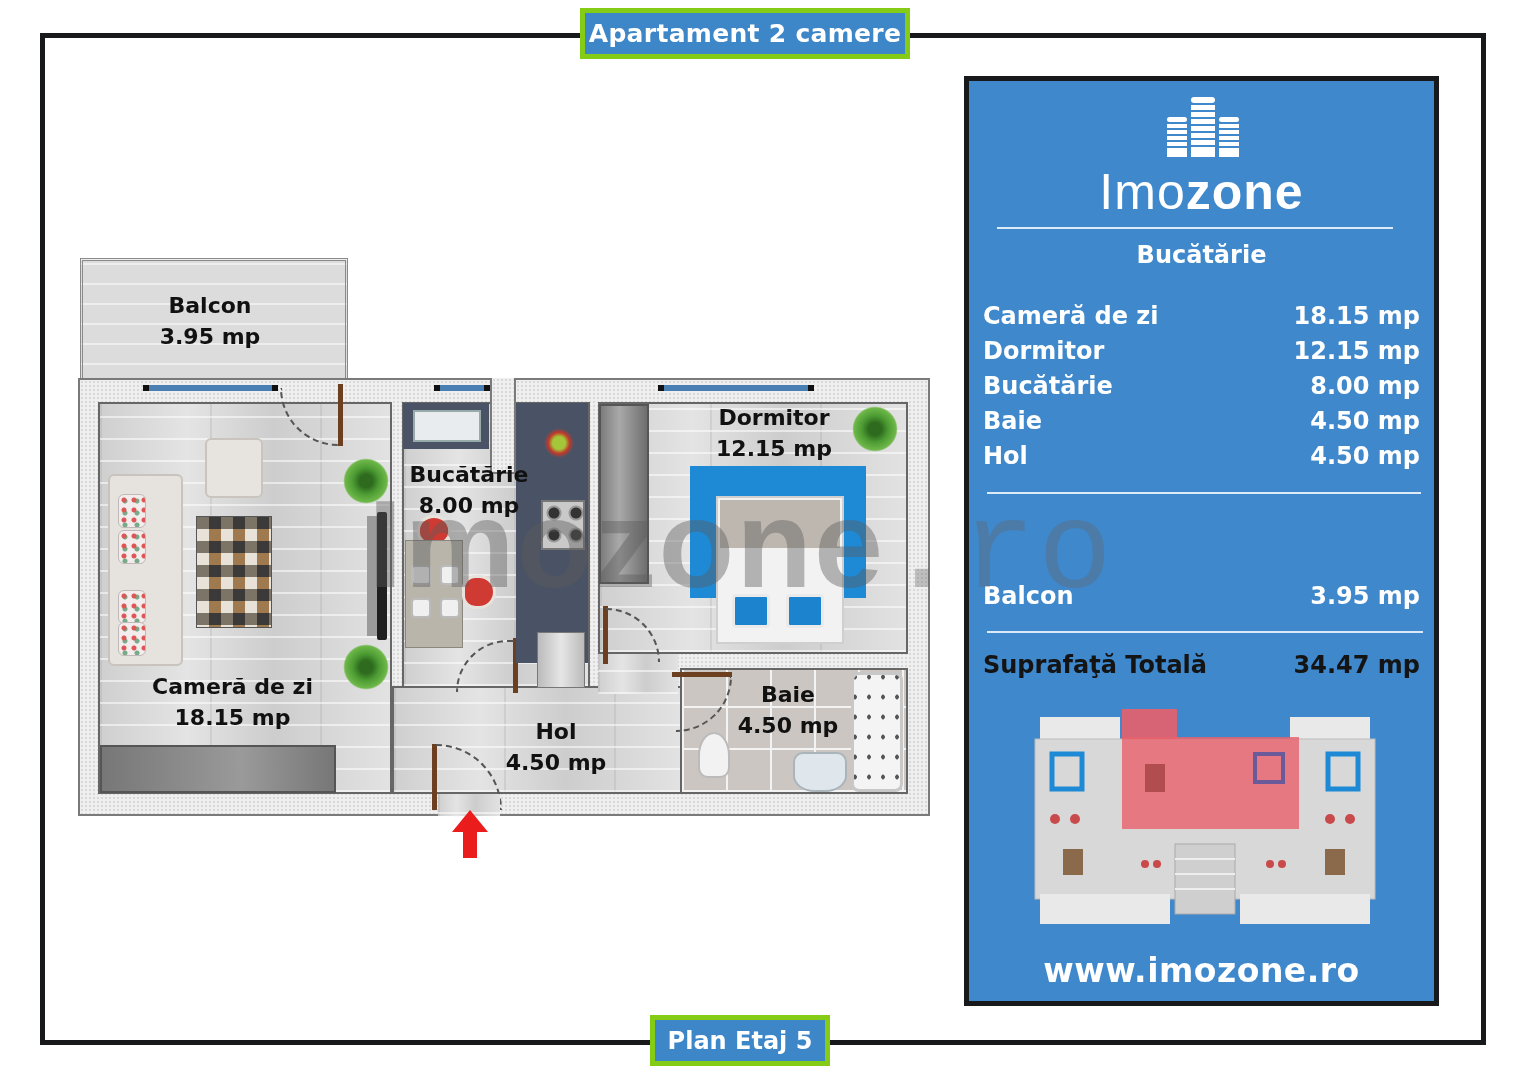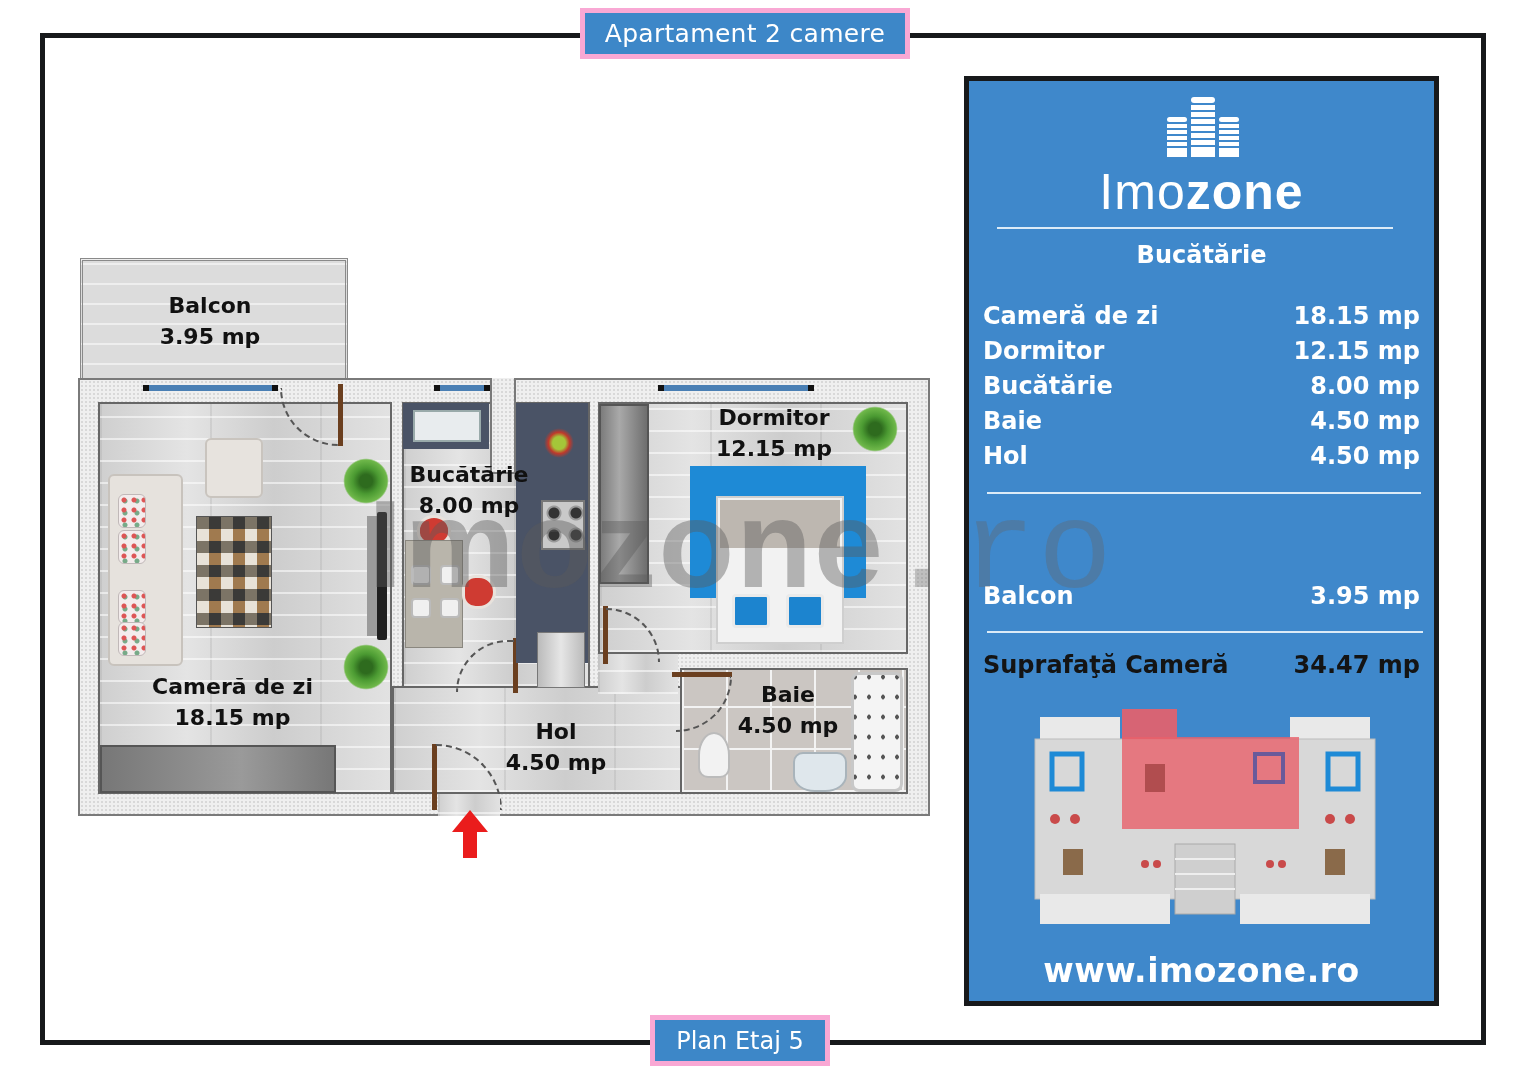--- a/index.html
+++ b/index.html
@@ -1,20 +1,20 @@
 <!DOCTYPE html>
 <html><head>
 <meta charset="utf-8">
 <style>
   * { box-sizing: border-box; margin: 0; padding: 0; }
   html, body { width: 1528px; height: 1080px; background: #ffffff; overflow: hidden; }
   body { position: relative; font-family: "DejaVu Sans", "Liberation Sans", sans-serif; }
 
   .frame { position: absolute; left: 40px; top: 33px; width: 1446px; height: 1012px; border: 5px solid #17191b; }
-  .title-tab { position: absolute; background: #3d87c8; border: 5px solid #f9a8d4; color: #fff; font-weight: normal; display: flex; align-items: center; justify-content: center; white-space: nowrap; }
+  .title-tab { position: absolute; background: #3d87c8; border: 5px solid #84cc16; color: #fff; font-weight: bold; display: flex; align-items: center; justify-content: center; white-space: nowrap; }
   .title-top { left: 580px; top: 8px; width: 330px; height: 51px; font-size: 25px; letter-spacing: 0.3px; }
   .title-bottom { left: 650px; top: 1015px; width: 180px; height: 51px; font-size: 24px; }
 
   
   .plan { position: absolute; left: 0; top: 0; width: 960px; height: 1080px; }
   .wall { position: absolute; background: #efefef; border: 2px solid #7a7a7a;
           background-image: radial-gradient(#d8d8d8 1px, transparent 1px); background-size: 4px 4px; }
   .floor { position: absolute;
     background-color: #d9d9d9;
     background-image:
@@ -249,21 +249,21 @@
   <div class="hr" style="left:18px;width:434px;top:411px;"></div>
   <div class="rows" style="top:498px;">
     <div class="row">
         <span>Balcon</span>
         <span>3.95 mp</span>
       </div>
   </div>
   <div class="hr" style="left:18px;width:436px;top:550px;"></div>
   <div class="rows" style="top:567px;">
     <div class="row dark">
-        <span>Suprafaţă Cameră</span>
+        <span>Suprafaţă Totală</span>
         <span>34.47 mp</span>
       </div>
   </div>
 
   <svg class="mini-plan" viewBox="0 0 360 220">
     <rect x="0" y="0" width="360" height="220" fill="#3f88cb"></rect>
     <rect x="15" y="8" width="80" height="30" fill="#e9e9e9"></rect>
     <rect x="265" y="8" width="80" height="30" fill="#e9e9e9"></rect>
     <rect x="10" y="30" width="340" height="160" fill="#d8d8d8" stroke="#bcbcbc"></rect>
     <rect x="15" y="185" width="130" height="30" fill="#e9e9e9"></rect>

